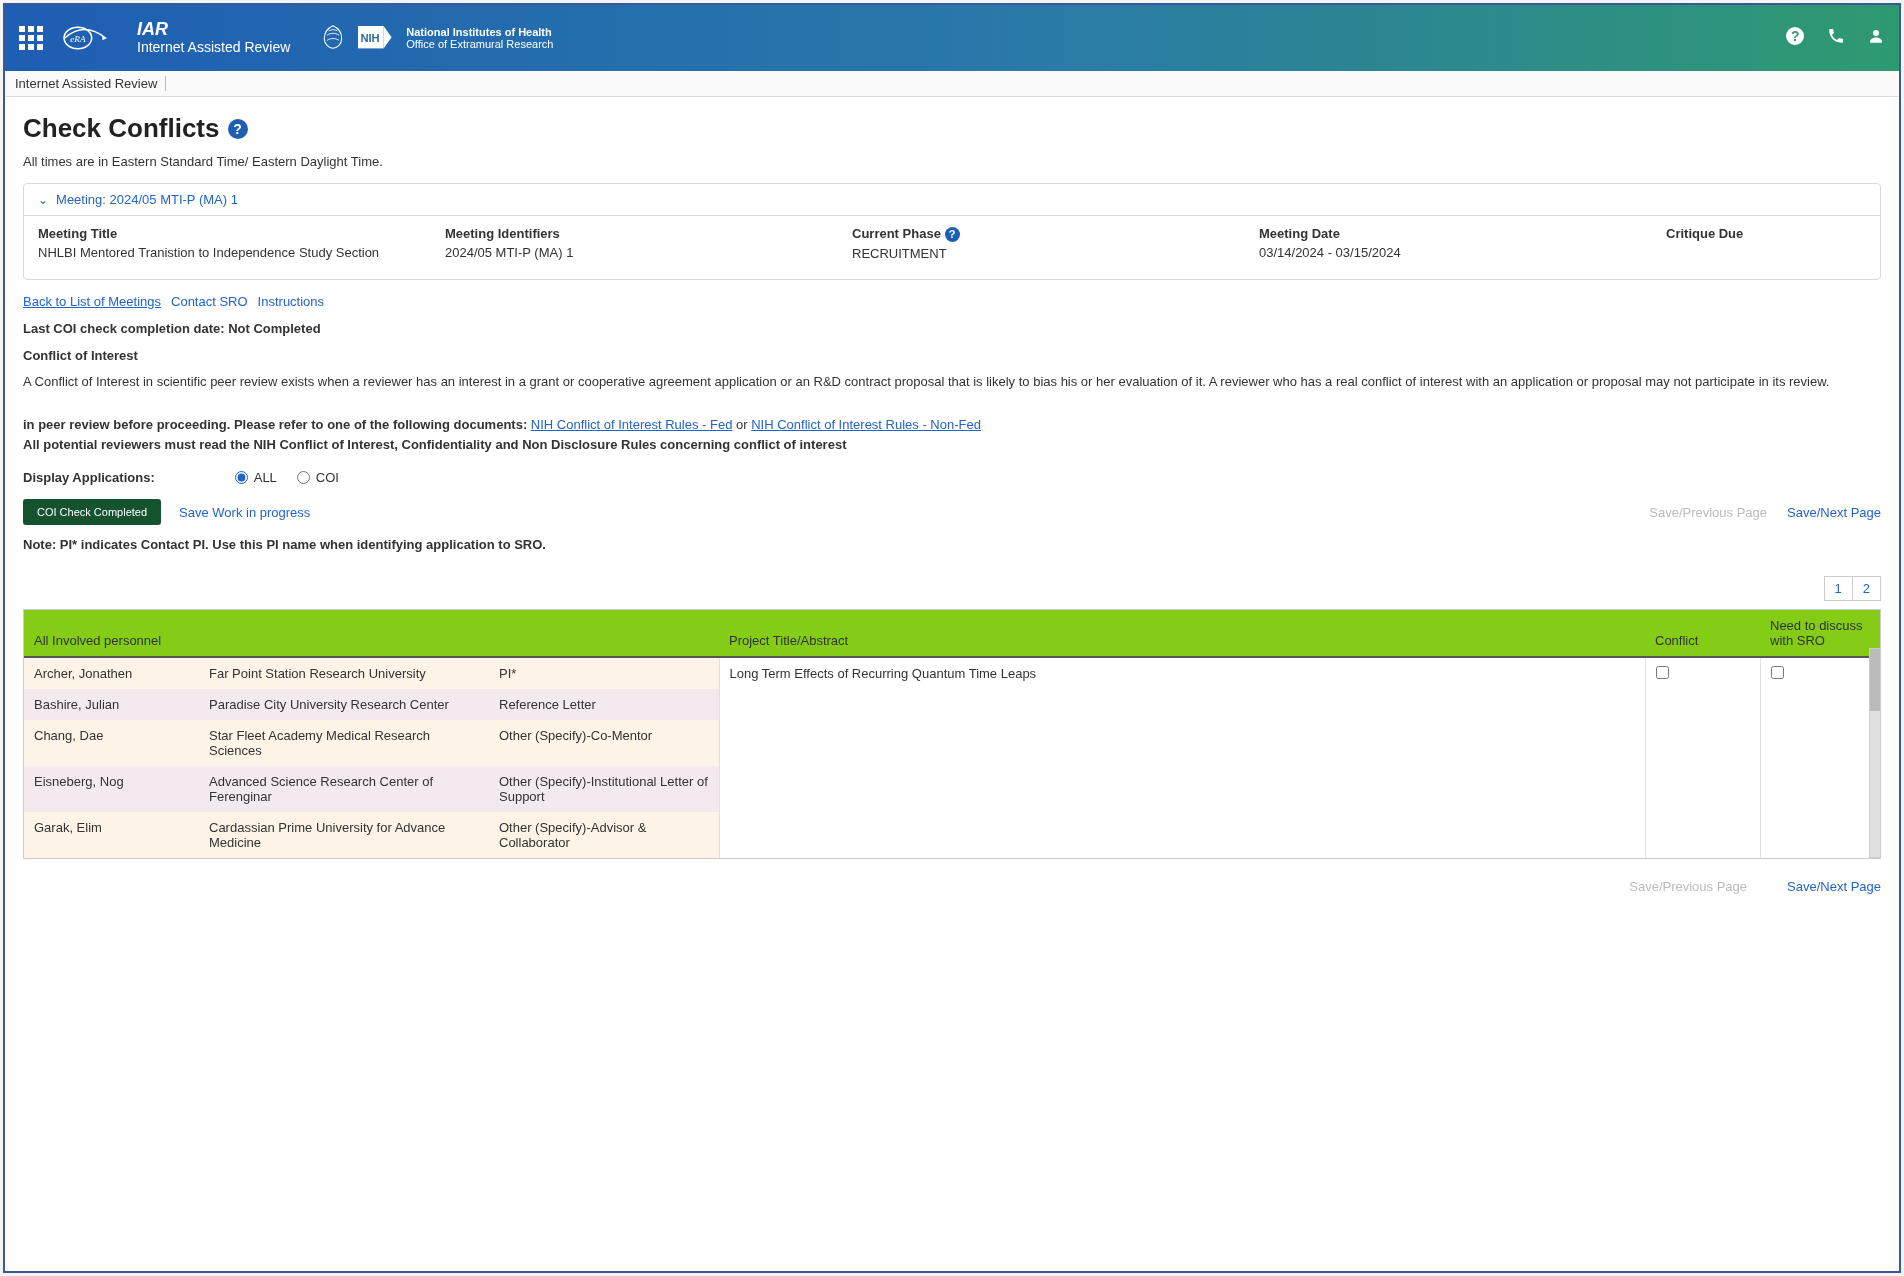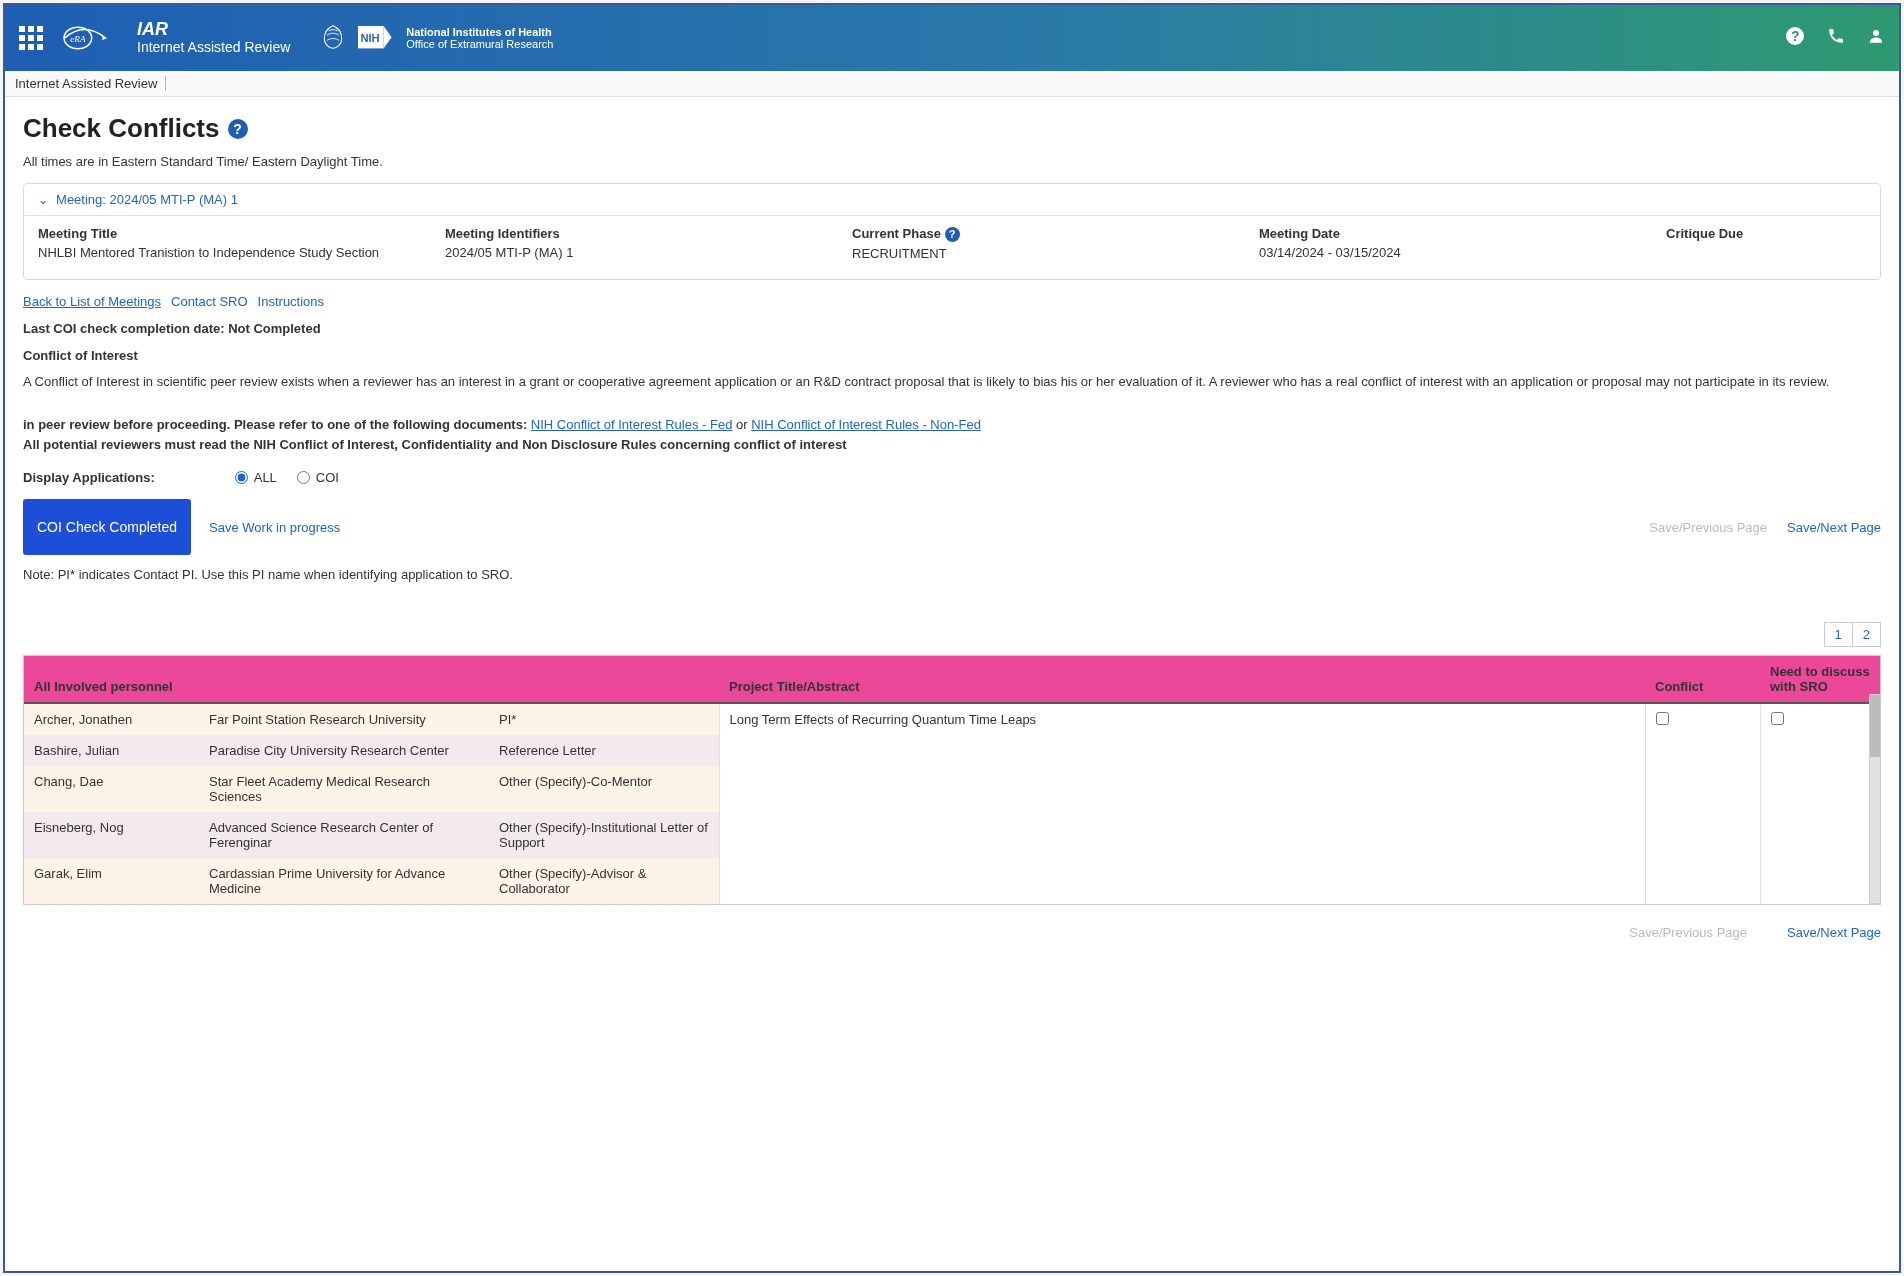--- a/index.html
+++ b/index.html
@@ -90,35 +90,35 @@
   .rules-block .normal { font-weight:400;}
   .rules-block a { color:#2164c9; font-weight:400; text-decoration:underline;}
   
   .radio-row { display:flex; align-items:center; gap: 80px; margin-bottom: 14px;}
   .radio-row .lbl { font-weight:700; font-size:13px;}
   .radio-group { display:flex; align-items:center; gap: 20px;}
   .radio-opt { display:flex; align-items:center; gap:6px; font-size:13px;}
   .radio-opt input { accent-color: #2164c9;}
   
   .action-row { display:flex; align-items:center; margin-bottom: 12px;}
-  .btn-primary { background:#1d4ed8; color:#fff; border:none; border-radius:3px; padding:20px 14px; font-size:14px; cursor:pointer;}
+  .btn-primary { background:#14532d; color:#fff; border:none; border-radius:3px; padding:7px 14px; font-size:11px; cursor:pointer;}
   .link-btn { color:#2164c9; background:none; border:none; font-size:13px; margin-left:18px; cursor:pointer;}
   .action-row .spacer { flex:1;}
   .nav-disabled { color:#bbb; font-size:13px; margin-right: 20px;}
   .nav-link { color:#2164c9; font-size:13px; cursor:pointer;}
-  .pi-note { font-weight:400; font-size:13px; margin-bottom: 40px;}
+  .pi-note { font-weight:700; font-size:13px; margin-bottom: 24px;}
   
   .pagination { display:flex; justify-content:flex-end; margin-bottom: 8px;}
   .pagination .pg { border:1px solid #ccc; padding:4px 10px; font-size:13px; color:#2164c9; cursor:pointer; background:#fff;}
   .pagination .pg.active { background:#fff; color:#2164c9; border-color:#ccc;}
   .pagination .pg + .pg { border-left: none;}
   
   .table-wrap { border:1px solid #ccc; position:relative;}
   table { width:100%; border-collapse:collapse; font-size:13px;}
-  thead th { text-align:left; padding: 8px 10px; font-weight:700; border-bottom:2px solid #555; background:#ec4899; vertical-align:bottom;}
+  thead th { text-align:left; padding: 8px 10px; font-weight:400; border-bottom:2px solid #555; background:#84cc16; vertical-align:bottom;}
   tbody td { padding: 8px 10px; vertical-align:top;}
   tbody tr.odd td.p { background:#fdf3e7;}
   tbody tr.even td.p { background:#f3eaf0;}
   tbody tr td.right-area { background:#fff; border-left:1px solid #e0e0e0;}
   .col-name { width: 175px;}
   .col-inst { width: 290px;}
   .col-role { width: 230px;}
   .col-project { }
   .col-conflict { width: 115px; text-align:left;}
   .col-sro { width: 120px; text-align:left;}

